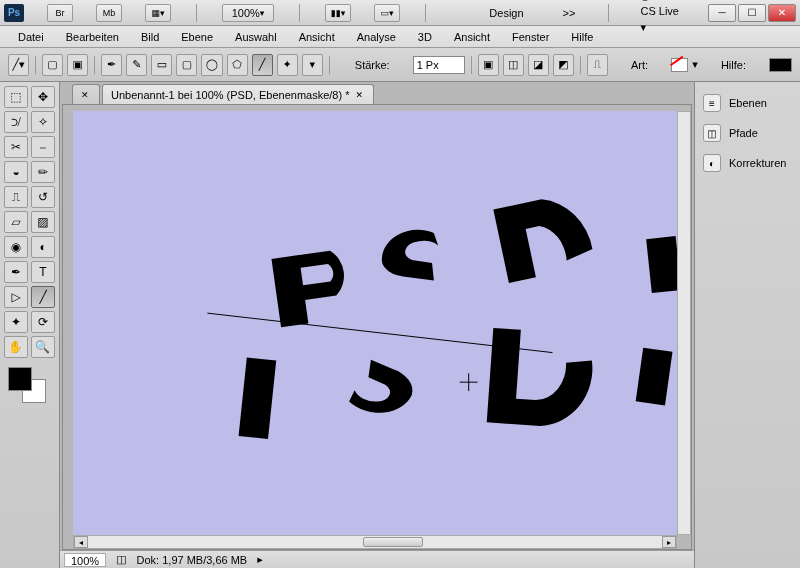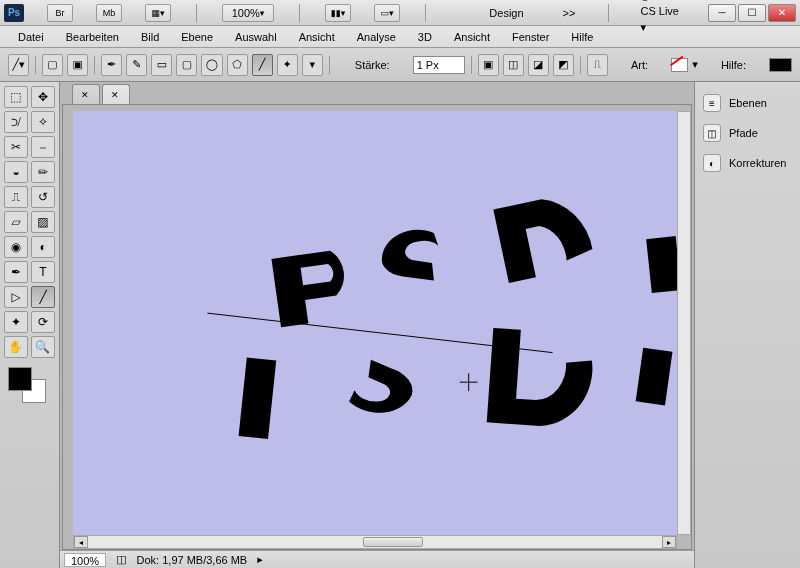--- a/index.html
+++ b/index.html
@@ -186,20 +186,21 @@
       <div class="bg-color"></div>
     </div>
   </div>
 
   <div class="doc-area">
     <div class="tabs" id="tabs">
         <div class="tab">
           <span class="tab-close">✕</span>
         </div>
         <div class="tab tab-active">
+          <span>Unbenannt-1 bei 100% (PSD, Ebenenmaske/8) *</span>
           <span class="tab-close">✕</span>
         </div>
       </div>
     <div class="canvas-wrap">
       <div class="canvas">
         <svg width="100%" height="100%" viewBox="0 0 600 430">
 
           <g fill="#000">
 
             <g transform="translate(195,150) rotate(-8)">

